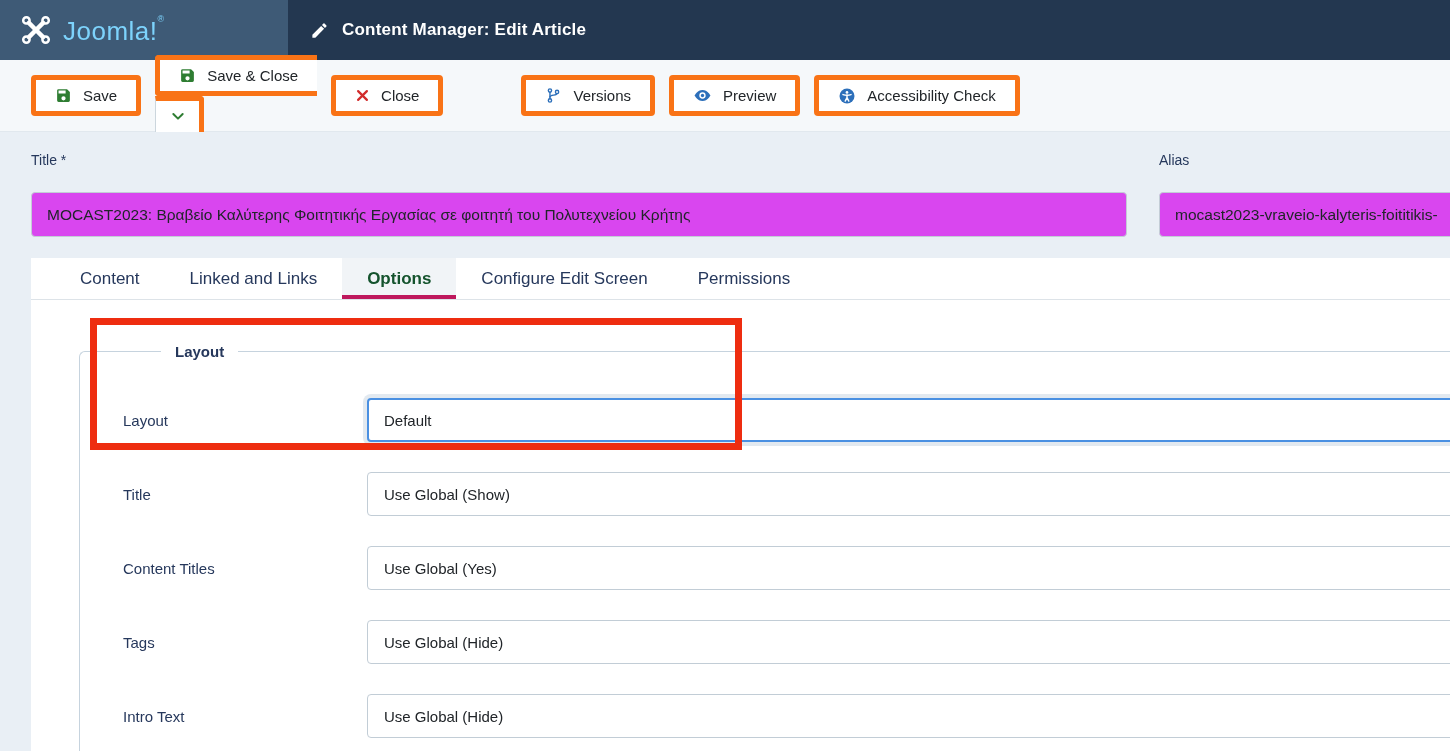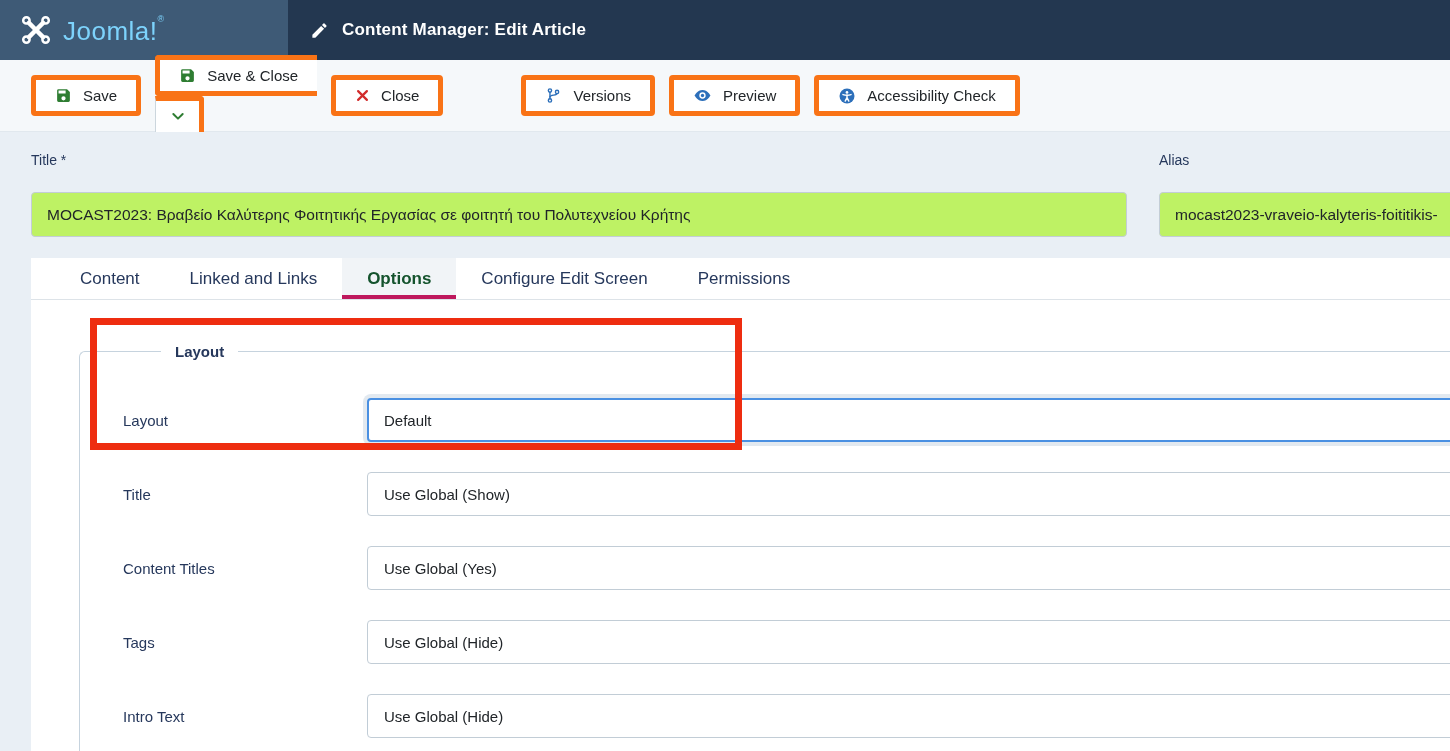--- a/index.html
+++ b/index.html
@@ -38,21 +38,21 @@
   .btn-group .btn-caret {
     border-radius: 0 4px 4px 0; border-left: 1px solid #ccd6dd;
     width: 49px; justify-content: center; padding: 0;
   }
   .btn-versions { margin-left: 64px; }
 
   
   .subhead { height: 126px; background: #e9eff5; position: relative; padding: 20px 0 0 31px; }
   .field-label { font-size: 14px; color: #26385c; display: block; margin-bottom: 11px; }
   .text-input {
-    height: 45px; background: #bef264; border: 1px solid #c3cdd6; border-radius: 4px;
+    height: 45px; background: #d946ef; border: 1px solid #c3cdd6; border-radius: 4px;
     padding: 0 15px; font-size: 15.5px; color: #212529; font-family: inherit; display: block; margin-top: 24px;
   }
   .title-input { width: 1096px; }
   .alias-group { position: absolute; left: 1159px; top: 20px; }
   .alias-input { width: 430px; }
 
   
   .card { position: absolute; left: 31px; top: 258px; width: 1419px; height: 493px; background: #fff; }
   .tabs { height: 42px; display: flex; border-bottom: 1px solid #dde3e8; padding-left: 24px; }
   .tab {

